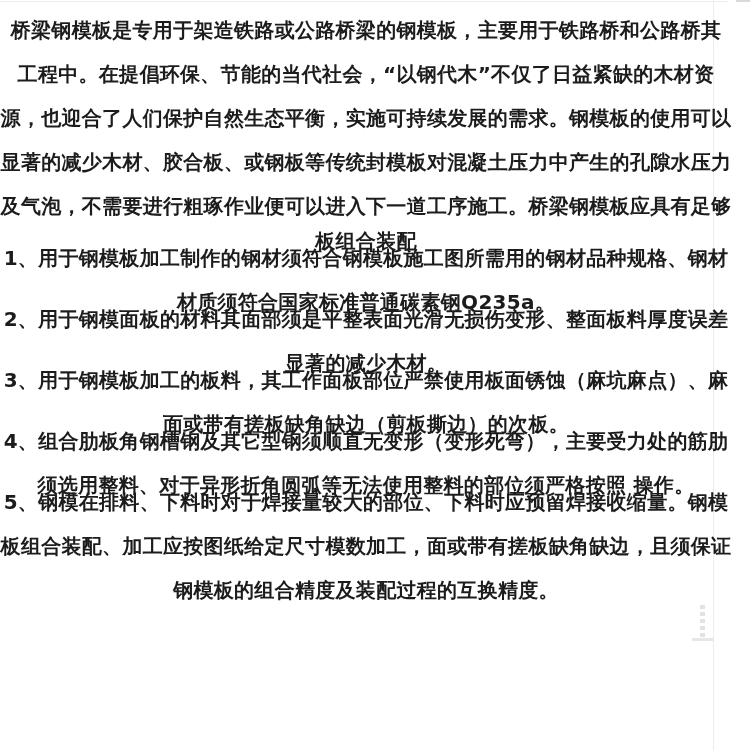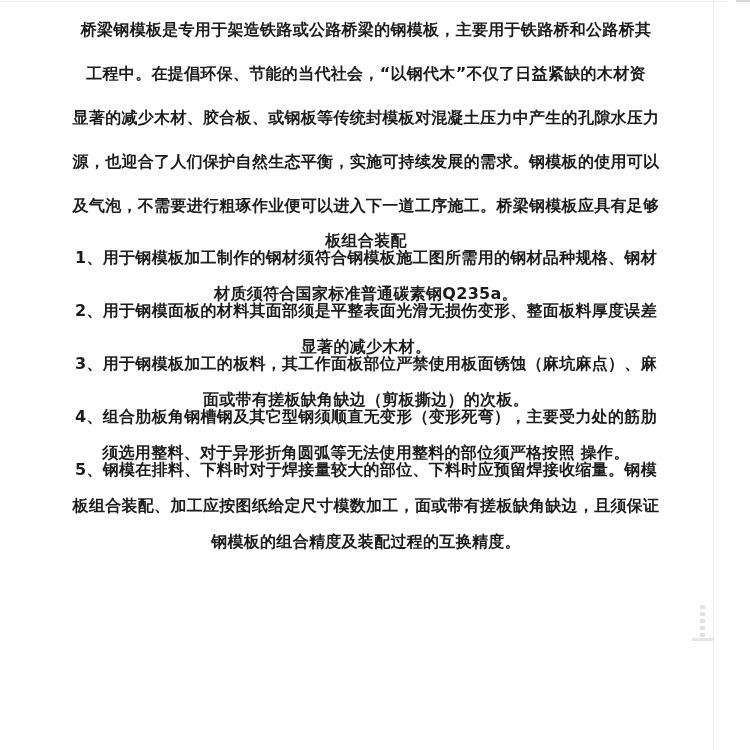--- a/index.html
+++ b/index.html
@@ -15,33 +15,33 @@
     overflow: hidden;
     font-family: "DejaVu Sans", "Liberation Sans", sans-serif;
   }
   .doc {
     position: absolute;
     top: 22px;
     left: 0;
     width: 732px;
     text-align: center;
     color: #1c1c1c;
-    font-size: 16px;
+    font-size: 20px;
     font-weight: 700;
     letter-spacing: 0.3px;
   }
   .line {
     line-height: 16px;
     height: 17px;
     white-space: nowrap;
   }
   .line.role-para       { margin-top: 27px; }
   .line.role-heading    { margin-top: 18px; }
   .line.role-item-start { margin-top: 0; }
-  .line.role-item-cont  { margin-top: 19px; }
+  .line.role-item-cont  { margin-top: 27px; }
   .line:first-child     { margin-top: 0; }
 
   
   .top-edge {
     position: absolute; top: 1px; left: 0;
     width: 728px; height: 1px; background: #ececec;
   }
   .top-corner-mark {
     position: absolute; top: 0; right: 0;
     width: 14px; height: 2px; background: #d9d9d9;
@@ -72,22 +72,22 @@
 <body>
 
 <div class="page">
   <div class="top-edge"></div>
   <div class="top-corner-mark"></div>
   <div class="right-edge"></div>
 
   <div class="doc">
       <div class="line role-para">桥梁钢模板是专用于架造铁路或公路桥梁的钢模板，主要用于铁路桥和公路桥其</div>
       <div class="line role-para">工程中。在提倡环保、节能的当代社会，“以钢代木”不仅了日益紧缺的木材资</div>
+      <div class="line role-para">源，也迎合了人们保护自然生态平衡，实施可持续发展的需求。钢模板的使用可以</div>
       <div class="line role-para">显著的减少木材、胶合板、或钢板等传统封模板对混凝土压力中产生的孔隙水压力</div>
-      <div class="line role-para">源，也迎合了人们保护自然生态平衡，实施可持续发展的需求。钢模板的使用可以</div>
       <div class="line role-para">及气泡，不需要进行粗琢作业便可以进入下一道工序施工。桥梁钢模板应具有足够</div>
       <div class="line role-heading">板组合装配</div>
       <div class="line role-item-start">1、用于钢模板加工制作的钢材须符合钢模板施工图所需用的钢材品种规格、钢材</div>
       <div class="line role-item-cont">材质须符合国家标准普通碳素钢Q235a。</div>
       <div class="line role-item-start">2、用于钢模面板的材料其面部须是平整表面光滑无损伤变形、整面板料厚度误差</div>
       <div class="line role-item-cont">显著的减少木材。</div>
       <div class="line role-item-start">3、用于钢模板加工的板料，其工作面板部位严禁使用板面锈蚀（麻坑麻点）、麻</div>
       <div class="line role-item-cont">面或带有搓板缺角缺边（剪板撕边）的次板。</div>
       <div class="line role-item-start">4、组合肋板角钢槽钢及其它型钢须顺直无变形（变形死弯），主要受力处的筋肋</div>
       <div class="line role-item-cont">须选用整料、对于异形折角圆弧等无法使用整料的部位须严格按照 操作。</div>

